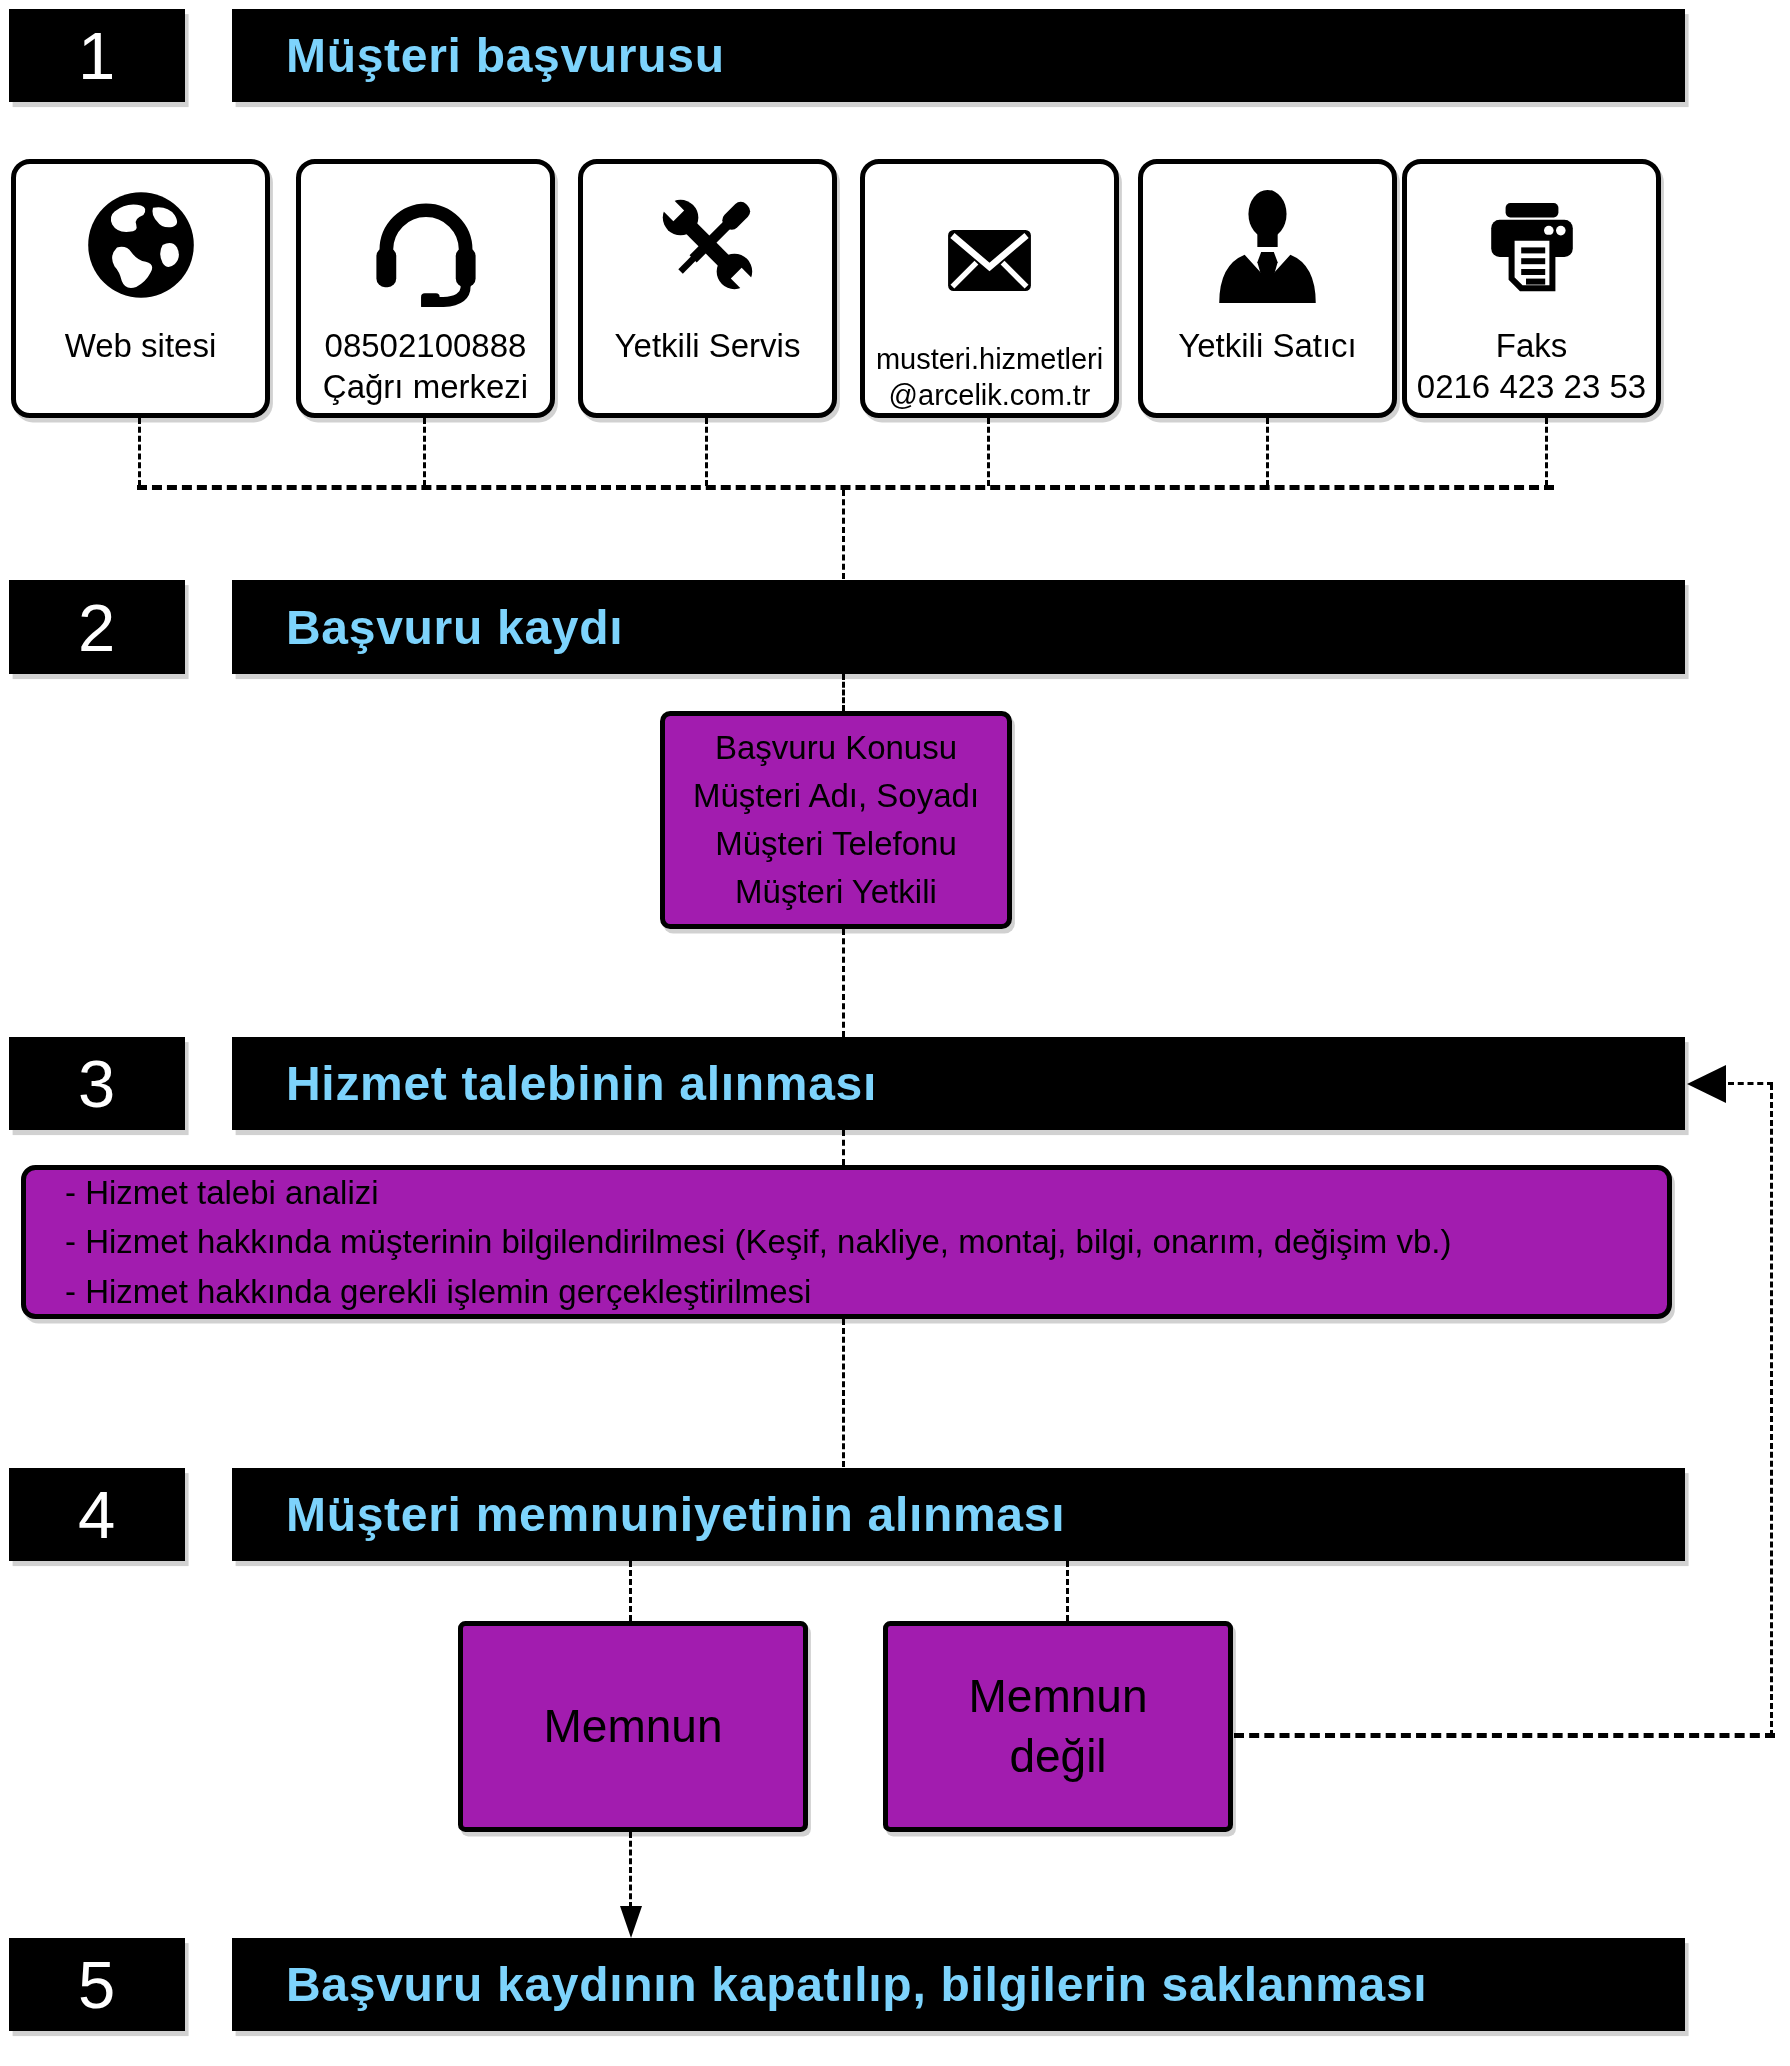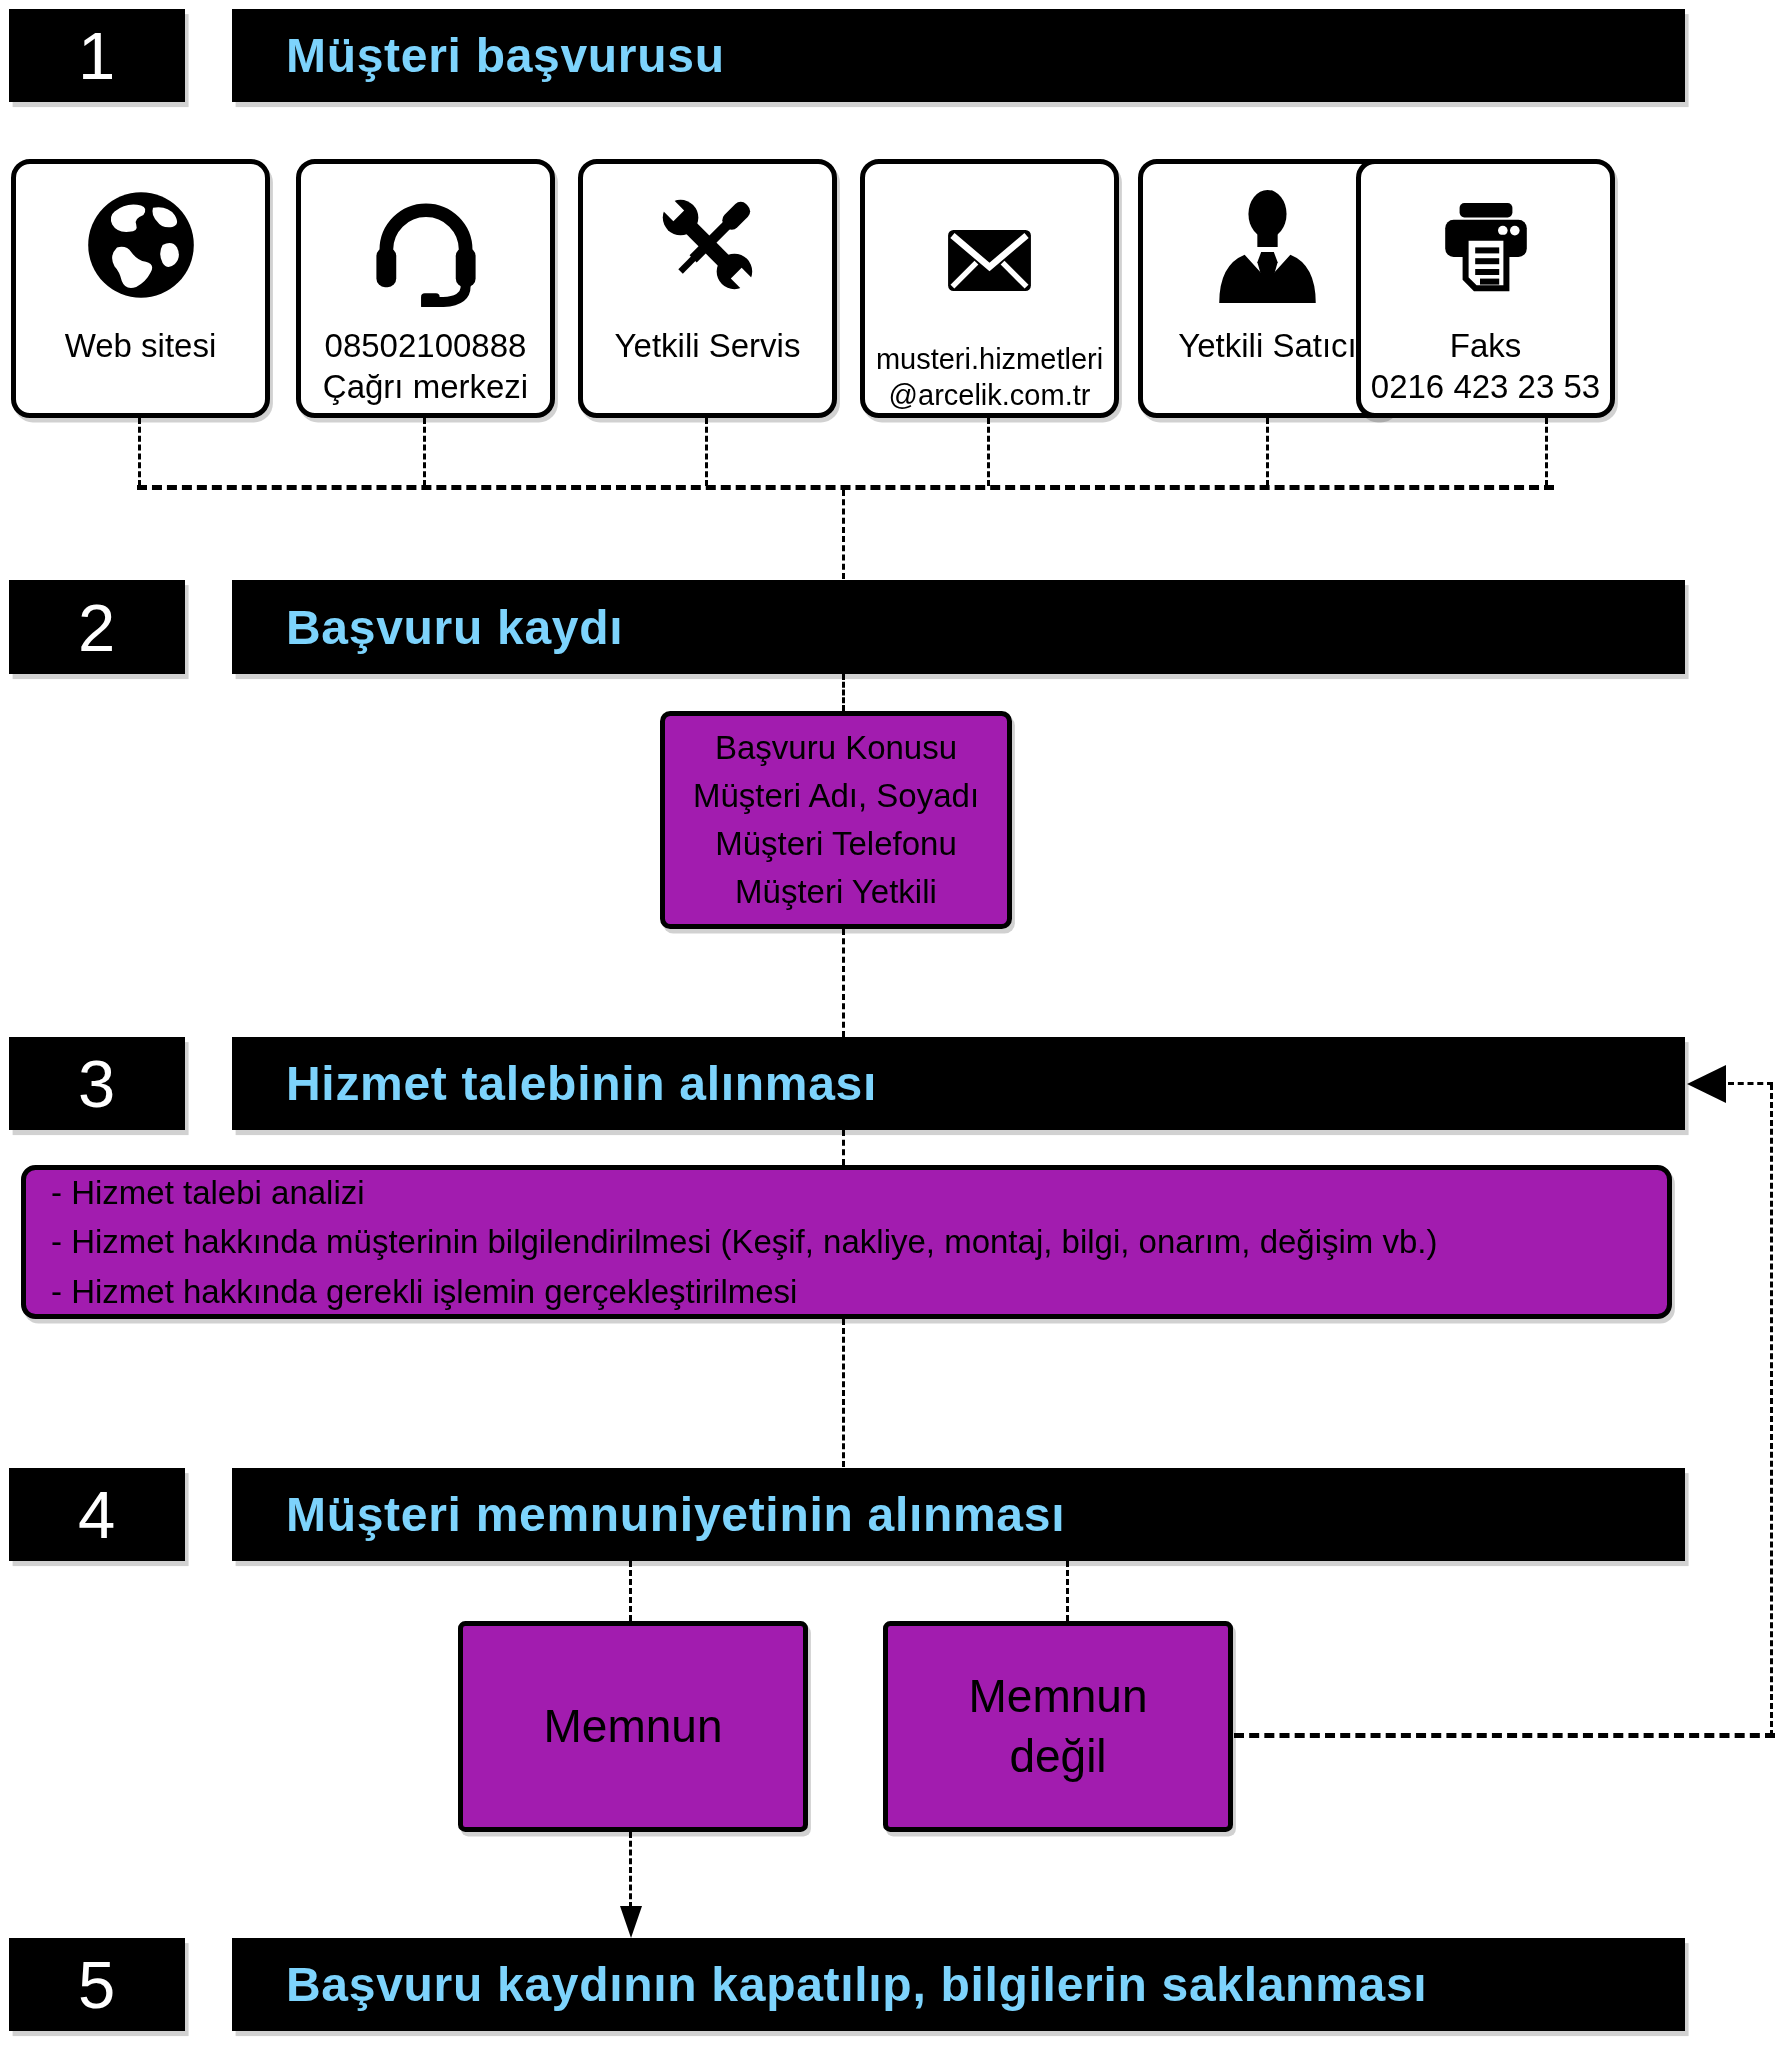--- a/index.html
+++ b/index.html
@@ -36,21 +36,21 @@
     box-shadow:2.9px 4.4px 0 rgba(0,0,0,0.18);
   }
   .record{
     left:660px;top:711px;width:352px;height:218px;border-radius:10.2px;
     display:flex;flex-direction:column;align-items:center;justify-content:center;
     font-size:33px;line-height:1.45;text-align:center;
   }
   .service{
     left:21px;top:1165px;width:1651px;height:154px;border-radius:14.5px;
     display:flex;flex-direction:column;justify-content:center;
-    padding-left:25px;font-size:33px;line-height:1.5;
+    padding-left:39px;font-size:33px;line-height:1.5;
   }
   .satis{
     top:1621px;width:350px;height:211px;border:5.1px solid #000;border-radius:7.3px;
     display:flex;flex-direction:column;align-items:center;justify-content:center;
     font-size:46px;line-height:1.3;text-align:center;
   }
   .arrow-left{
     position:absolute;width:0;height:0;
     border-top:19px solid transparent;border-bottom:19px solid transparent;
     border-right:39px solid #000;
@@ -149,21 +149,21 @@
         <path d="M12 96 q0 -30 20 -38 l18 20 18 -20 q20 8 20 38 z" fill="#000"></path>
         <path d="M34 58 L50 78 L66 58 L60 52 L40 52 z" fill="#fff"></path>
         <path d="M45 56 h10 l3 8 -8 28 -8 -28 z" fill="#000"></path>
       </svg>
     </span>
     <div class="lbl">
       <span>Yetkili Satıcı</span>
     </div>
   </div>
 
-  <div class="chan" style="left:1356px;">
+  <div class="chan" style="left:1402px;">
     <span class="icon">
       <svg width="120" height="120" viewBox="0 0 100 100">
         <rect x="28" y="15" width="44" height="12" rx="4" fill="#000"></rect>
         <rect x="16" y="29" width="68" height="31" rx="7" fill="#000"></rect>
         <circle cx="64" cy="38" r="4" fill="#fff"></circle>
         <circle cx="74" cy="38" r="4" fill="#fff"></circle>
         <path d="M33 44 h34 v42 h-26 l-8 -8 z" fill="#fff" stroke="#000" stroke-width="5"></path>
         <rect x="41" y="52" width="20" height="5" fill="#000"></rect>
         <rect x="41" y="61" width="20" height="5" fill="#000"></rect>
         <rect x="41" y="70" width="20" height="5" fill="#000"></rect>

